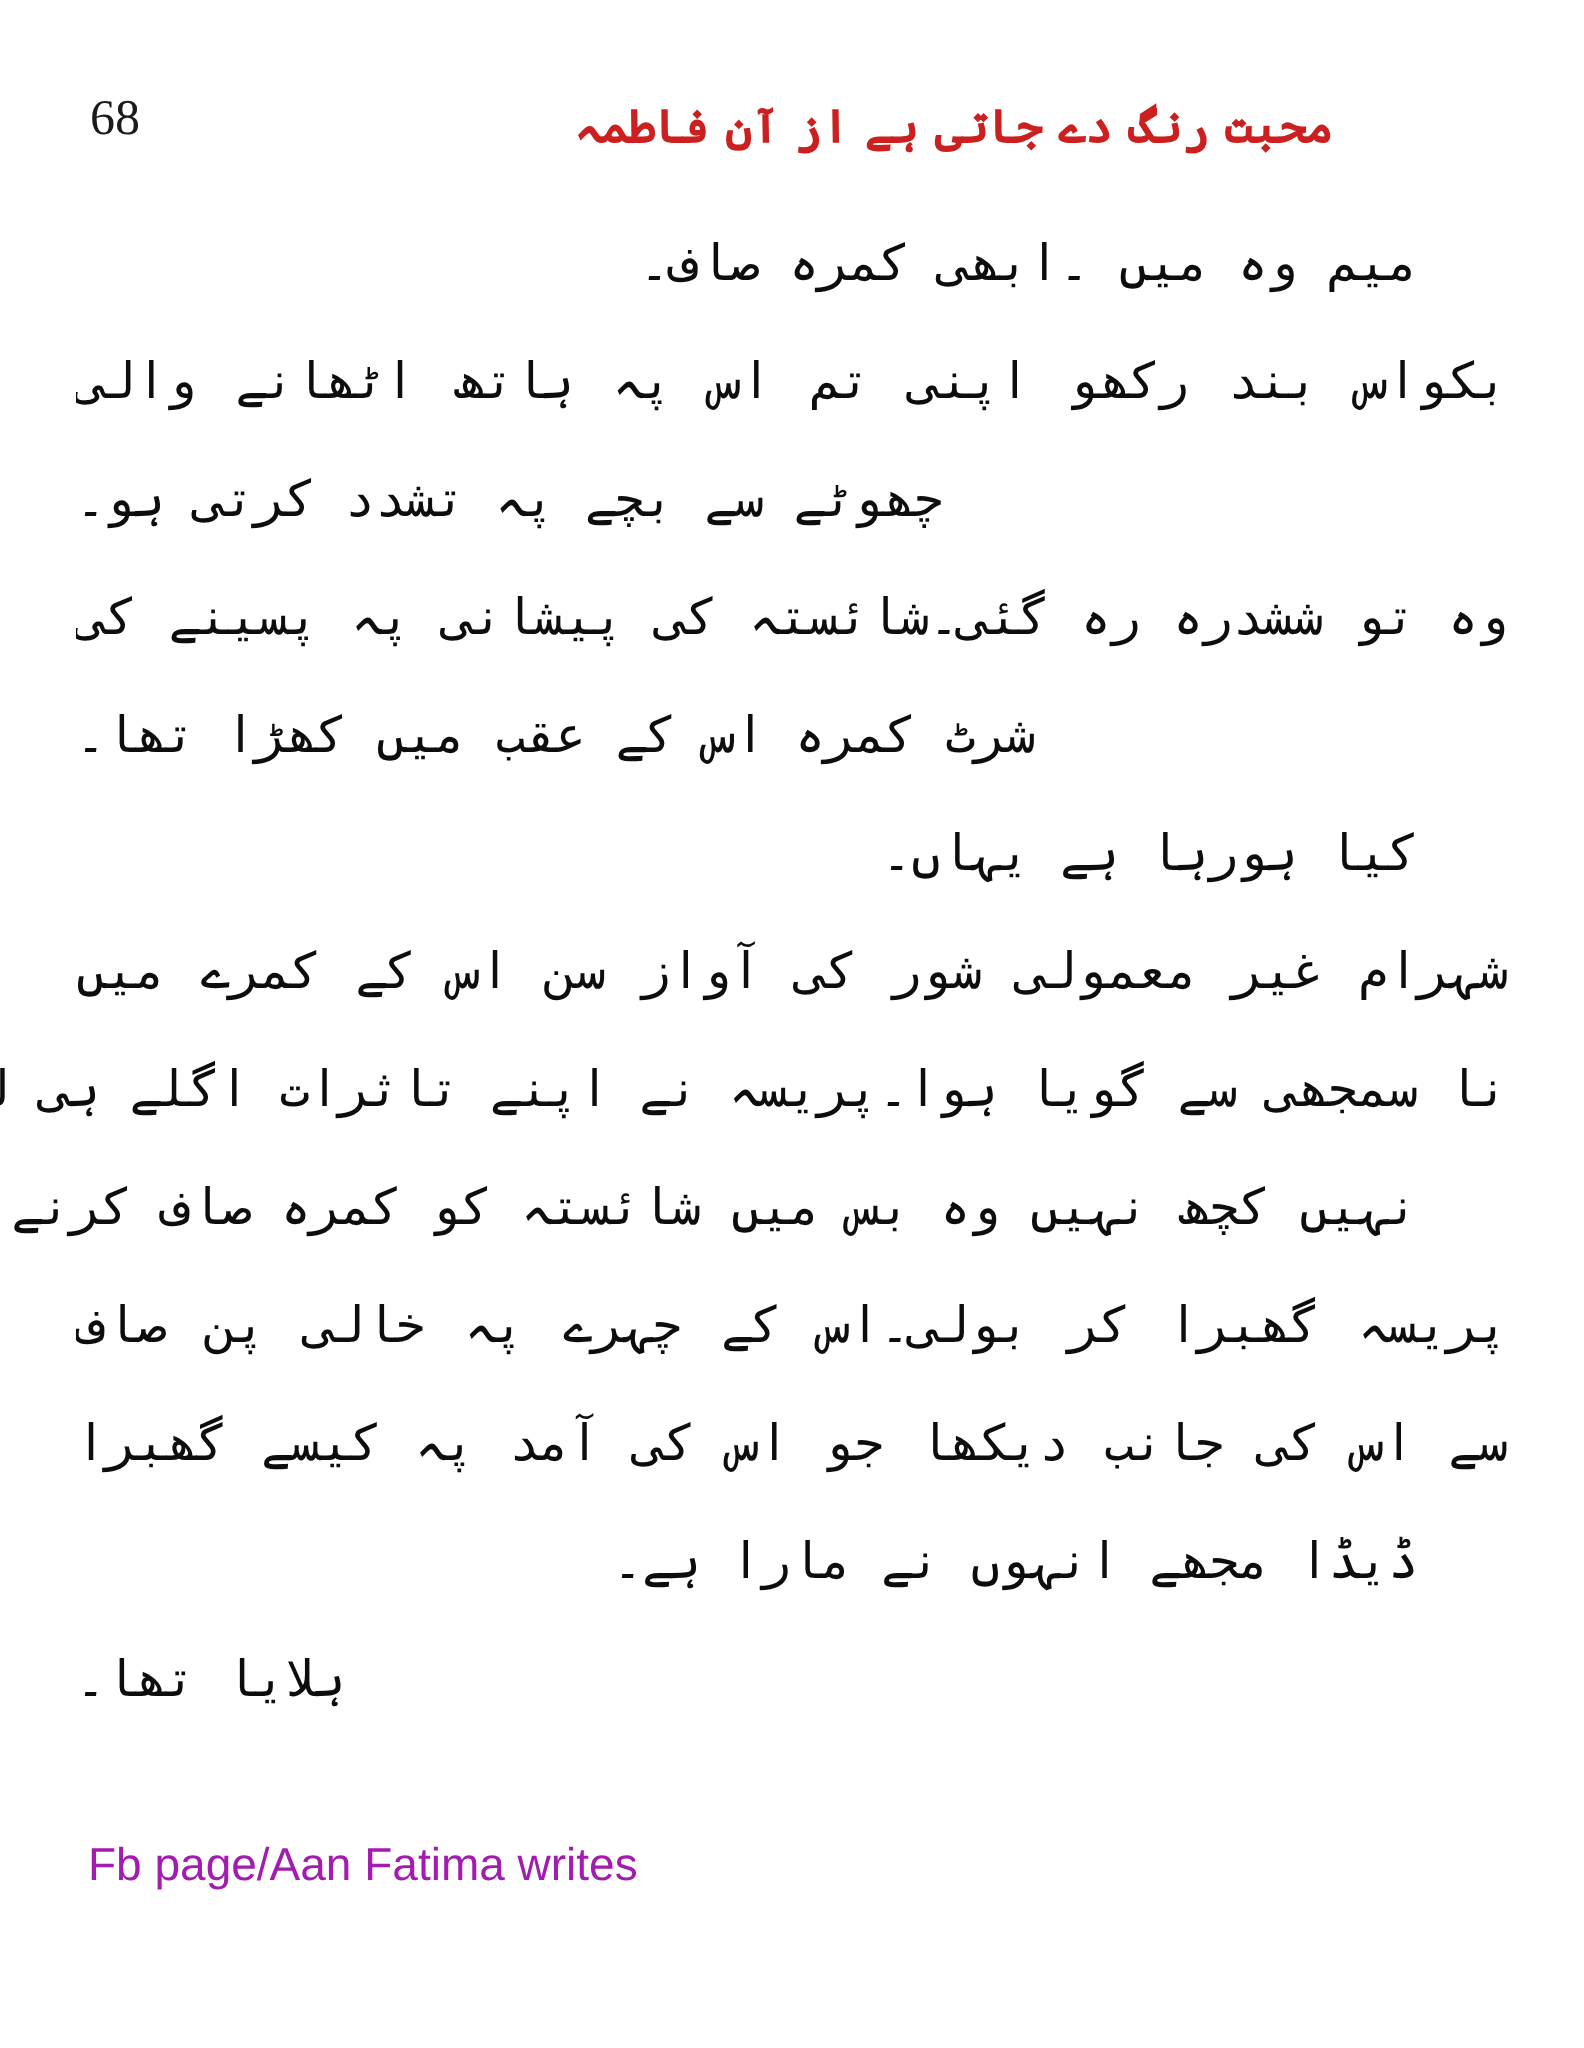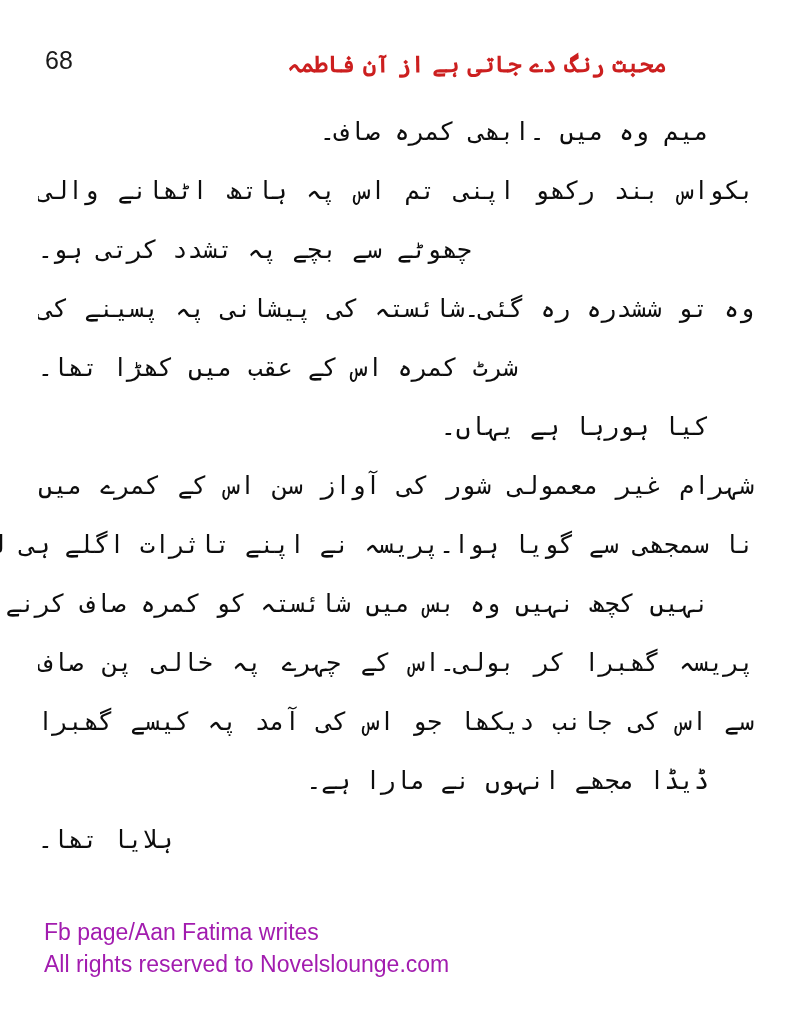--- a/index.html
+++ b/index.html
@@ -8,21 +8,21 @@
     width: 792px;
     height: 1024px;
     background: #ffffff;
     overflow: hidden;
     font-family: "Liberation Serif", "DejaVu Serif", serif;
   }
   .page-number {
     position: absolute;
     left: 45px;
     top: 46px;
-    font-family: Liberation Sans, sans-serif;
+    font-family: Liberation Serif, serif;
     font-size: 25px;
     color: #1a1a1a;
   }
   .header-title {
     position: absolute;
     top: 50px;
     right: 38px;
     left: 200px;
     direction: rtl;
     text-align: center;
@@ -84,16 +84,15 @@
     <div class="line c">نا سمجھی سے گویا ہوا۔پریسہ نے اپنے تاثرات اگلے ہی لمحے بحال کیے۔</div>
     <div class="line r">نہیں کچھ نہیں وہ بس میں شائستہ کو کمرہ صاف کرنے کا بول رہی تھی۔</div>
     <div class="line j">پریسہ گھبرا کر بولی۔اس کے چہرے پہ خالی پن صاف چھلک رہا تھا۔غازان اور شائستہ نے تعجب</div>
     <div class="line j">سے اس کی جانب دیکھا جو اس کی آمد پہ کیسے گھبرا گئی تھی۔شہرام نے ہولے سے اثبات میں سر</div>
     <div class="line r">ڈیڈا مجھے انہوں نے مارا ہے۔</div>
     <div class="line c">ہلایا تھا۔</div>
   </div>
 
   <div class="footer">
     <div>Fb page/Aan Fatima writes</div>
-    <div>All rights reserved to Novelslounge.com</div>
   </div>
 
 </div>
 
 </body></html>

